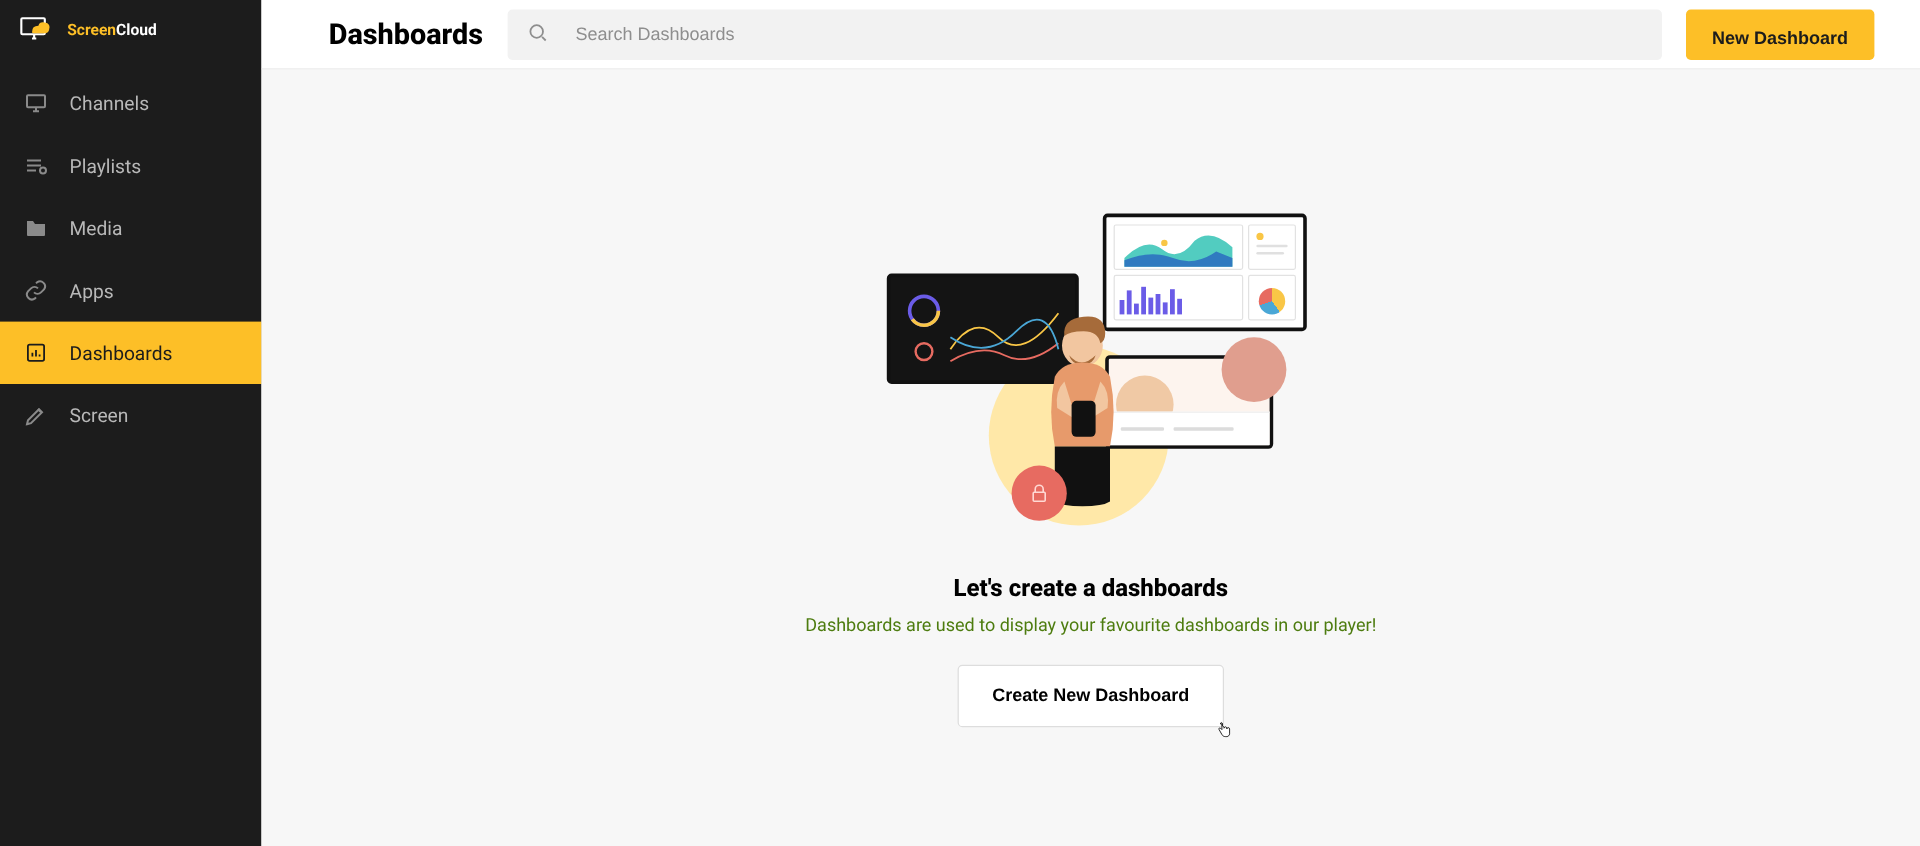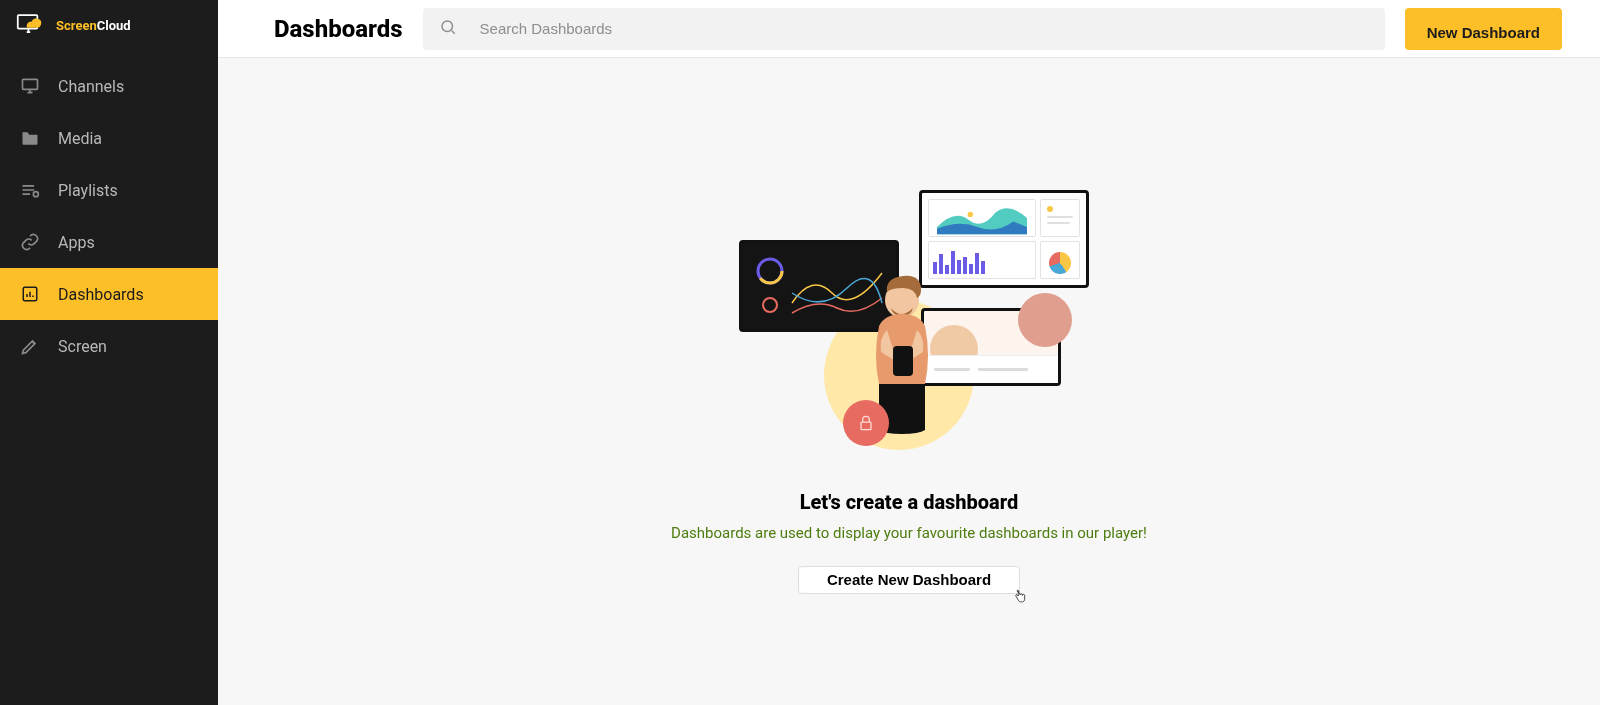--- a/index.html
+++ b/index.html
@@ -150,21 +150,21 @@
   }
 
   .empty-title{
     font-size:20px; font-weight:800; color:#000; margin-bottom:10px;
   }
   .empty-sub{
     font-size:15px; color:#4d7c0f; margin-bottom:24px;
   }
   .btn-secondary{
     background:#fff; border:1px solid #ddd; border-radius:4px;
-    padding:0 28px; height:28px; font-weight:700; font-size:15px; cursor:pointer;
+    padding:0 28px; height:52px; font-weight:700; font-size:15px; cursor:pointer;
     position:relative;
   }
   .cursor-hand{
     position:absolute; right:-8px; bottom:-12px; width:14px; height:18px;
   }
 
   
   .p2 .grid{ position:absolute; inset:6px; display:grid; grid-template-columns: 1fr 40px; grid-template-rows:1fr 1fr; gap:4px;}
   .cell{ border:1px solid #e2e2e2; border-radius:2px; position:relative; overflow:hidden;}
   .bars{ display:flex; gap:2px; align-items:flex-end; height:100%; padding:4px;}
@@ -204,33 +204,33 @@
         <svg viewBox="0 0 24 24" width="20" height="20" fill="none" stroke="#8a8a8a" stroke-width="2">
             <rect x="3" y="4" width="18" height="12" rx="1"></rect>
             <path d="M9 20h6M12 16v4"></path>
           </svg>
       </span>
       <span>Channels</span>
     </a>
     <a class="nav-item">
       <span class="nav-icon">
         <svg viewBox="0 0 24 24" width="20" height="20" fill="#8a8a8a">
-            <path d="M3 5h6l2 3h10v11a1 1 0 0 1-1 1H4a1 1 0 0 1-1-1z"></path>
-          </svg>
-      </span>
-      <span>Media</span>
-    </a>
-    <a class="nav-item">
-      <span class="nav-icon">
-        <svg viewBox="0 0 24 24" width="20" height="20" fill="#8a8a8a">
             <path d="M3 6h14v2H3zM3 11h14v2H3zM3 16h9v2H3z"></path>
             <circle cx="19" cy="17" r="3" fill="none" stroke="#8a8a8a" stroke-width="2"></circle>
           </svg>
       </span>
       <span>Playlists</span>
+    </a>
+    <a class="nav-item">
+      <span class="nav-icon">
+        <svg viewBox="0 0 24 24" width="20" height="20" fill="#8a8a8a">
+            <path d="M3 5h6l2 3h10v11a1 1 0 0 1-1 1H4a1 1 0 0 1-1-1z"></path>
+          </svg>
+      </span>
+      <span>Media</span>
     </a>
     <a class="nav-item">
       <span class="nav-icon">
         <svg viewBox="0 0 24 24" width="20" height="20" fill="none" stroke="#8a8a8a" stroke-width="2">
             <path d="M10 14a5 5 0 0 0 7 0l3-3a5 5 0 0 0-7-7l-1 1"></path>
             <path d="M14 10a5 5 0 0 0-7 0l-3 3a5 5 0 0 0 7 7l1-1"></path>
           </svg>
       </span>
       <span>Apps</span>
     </a>
@@ -344,21 +344,21 @@
         </div>
 
         <div class="red-circle">
           <svg viewBox="0 0 24 24" width="20" height="20" fill="none" stroke="#ffd9d4" stroke-width="1.6">
             <rect x="6" y="11" width="12" height="9" rx="1"></rect>
             <path d="M8 11 V8 a4 4 0 0 1 8 0 v3"></path>
           </svg>
         </div>
       </div>
 
-      <h2 class="empty-title">Let's create a dashboard</h2>
+      <h2 class="empty-title">Let's create a dashboards</h2>
       <p class="empty-sub">Dashboards are used to display your favourite dashboards in our player!</p>
       <button class="btn-secondary">
         <span>Create New Dashboard</span>
         <span class="cursor-hand">
           <svg viewBox="0 0 24 24" width="14" height="18" fill="#fff" stroke="#000" stroke-width="1.2">
             <path d="M9 4v8l-2-2c-1-1-3 0-2 2l4 7c1 2 3 3 5 3h2c2 0 4-2 4-4v-7c0-1-1-2-2-2s-2 1-2 2v-1c0-1-1-2-2-2s-2 1-2 2v-1c0-1-1-2-2-2V4c0-1-1-2-2-2s-1 1-1 2z"></path>
           </svg>
         </span>
       </button>
     </div>

